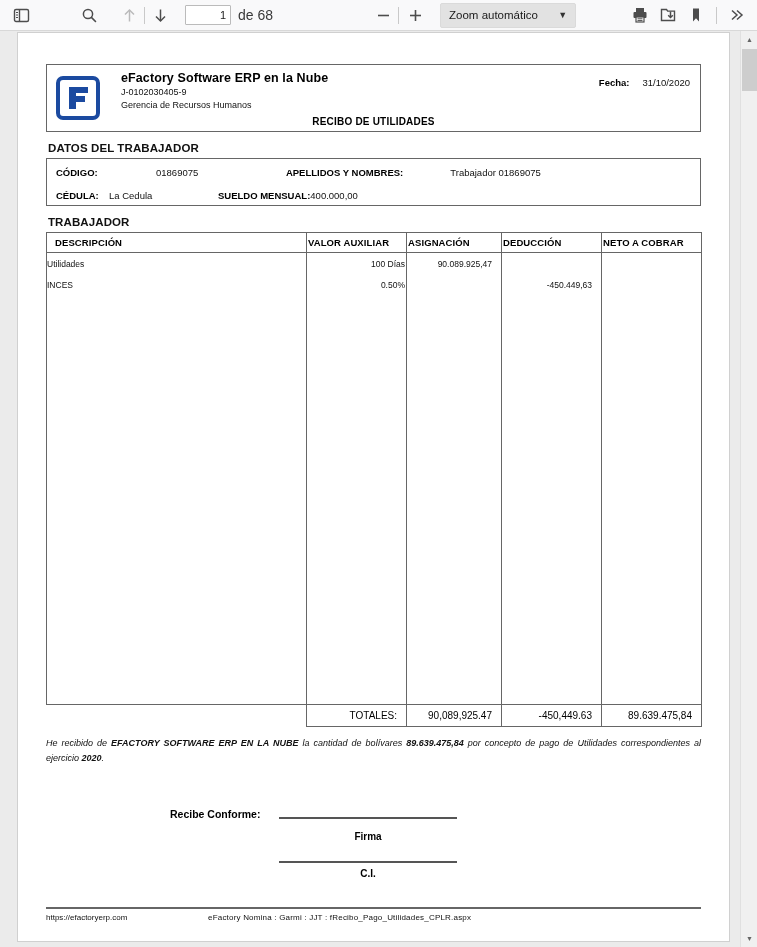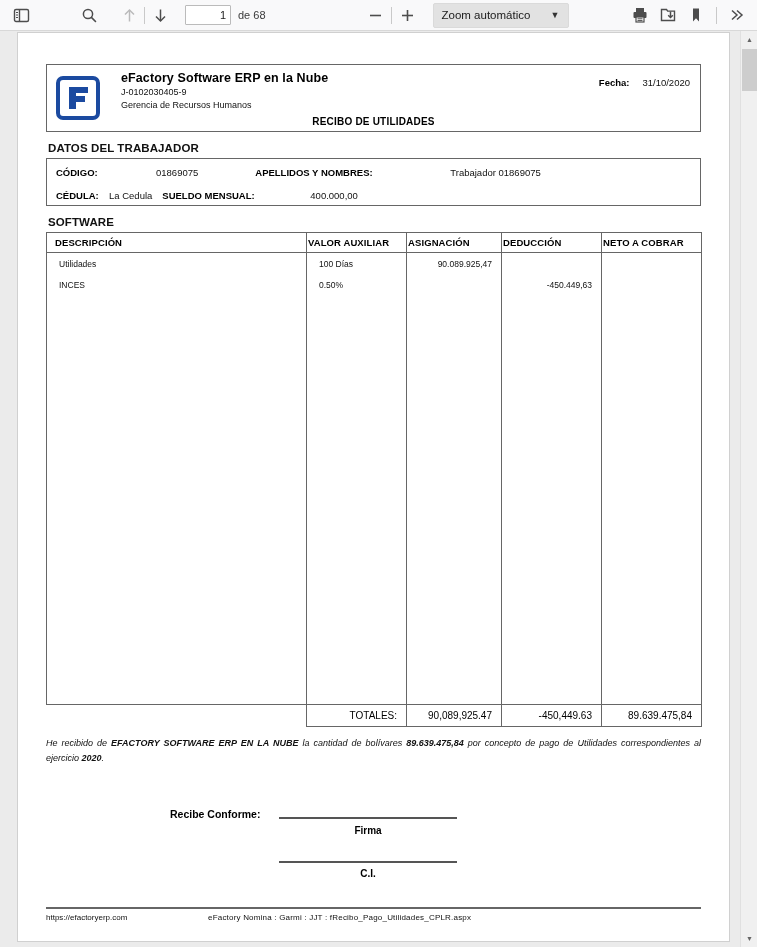--- a/index.html
+++ b/index.html
@@ -40,21 +40,21 @@
     border: 1px solid #bbb;
     background: #fff;
     font-family: "Liberation Sans", sans-serif;
     font-size: 11px;
     color: #222;
     text-align: right;
     padding: 0 4px;
     border-radius: 1px;
   }
   #page-total {
-    font-size: 11px; color: #3a3a3a;
+    font-size: 14px; color: #3a3a3a;
     margin-left: 7px;
     white-space: nowrap;
   }
 
   #zoom-out { margin-left: 96px; }
   #zoom-in  { margin-left: 1px; }
 
   #zoom-select {
     margin-left: 11px;
     height: 25px;
@@ -177,21 +177,21 @@
   }
   .wrow.r1 { top: 1px; gap: 47px; }
   .wrow.r2 { top: 24px; }
   .w-lbl {
     font-size: 9.5px; font-weight: bold; color: #000;
     padding-left: 9px; width: 62px;
   }
   .w-val { font-size: 9.5px; color: #111; }
   .w-lbl2 {
     font-size: 9.5px; font-weight: bold; color: #000;
-    margin-left: 10px; width: 148px;
+    margin-left: 10px; width: 148px; text-align: right;
   }
   .w-val2 { font-size: 9.5px; color: #111; }
 
   
   table.concepts {
     border-collapse: collapse;
     width: 655px;
     table-layout: fixed;
   }
   table.concepts th {
@@ -205,22 +205,22 @@
 
   table.concepts td {
     border-left: 1px solid #666;
     border-right: 1px solid #666;
     font-size: 8.5px;
     color: #111;
     height: 20px;
     vertical-align: top;
     padding-top: 3px;
   }
-  td.d-desc { padding-left: 12px; text-align: left; }
-  td.d-aux  { padding-left: 12px; text-align: left; }
+  td.d-desc { padding-left: 0; text-align: left; }
+  td.d-aux  { padding-left: 12px; text-align: right; }
   td.d-num  { text-align: right; padding-right: 9px; }
 
   tr.filler td { height: 408px; border-bottom: 1px solid #666; }
 
   tr.totals td {
     border: 1px solid #666;
     height: 22px;
     font-size: 10px;
     font-weight: normal;
     color: #000;
@@ -262,21 +262,21 @@
     width: 178px; height: 0;
     border-top: 2px solid #555;
   }
   .sig-line.l1 { top: 21px; }
   .sig-line.l2 { top: 65px; }
   .sig-cap {
     position: absolute; left: 233px; width: 178px;
     text-align: center;
     font-size: 10px; font-weight: bold; color: #000;
   }
-  .sig-cap.c1 { top: 29px; }
+  .sig-cap.c1 { top: 35px; }
   .sig-cap.c2 { top: 72px; }
 
   
   .footer-rule {
     position: absolute; left: 28px; top: 874px;
     width: 655px; height: 0;
     border-top: 2px solid #666;
   }
   .footer-row {
     position: absolute; left: 28px; top: 880px;
@@ -421,21 +421,21 @@
           <span class="w-val2">Trabajador 01869075</span>
         </div>
         <div class="wrow r2">
           <span class="w-lbl">CÉDULA:</span>
           <span class="w-val">La Cedula</span>
           <span class="w-lbl2">SUELDO MENSUAL:</span>
           <span class="w-val2">400.000,00</span>
         </div>
       </div>
 
-      <div class="sec-title">SOFTWARE</div>
+      <div class="sec-title">TRABAJADOR</div>
 
       <table class="concepts">
         <colgroup>
           <col style="width:260px">
           <col style="width:100px">
           <col style="width:95px">
           <col style="width:100px">
           <col style="width:100px">
         </colgroup>
         <thead>

